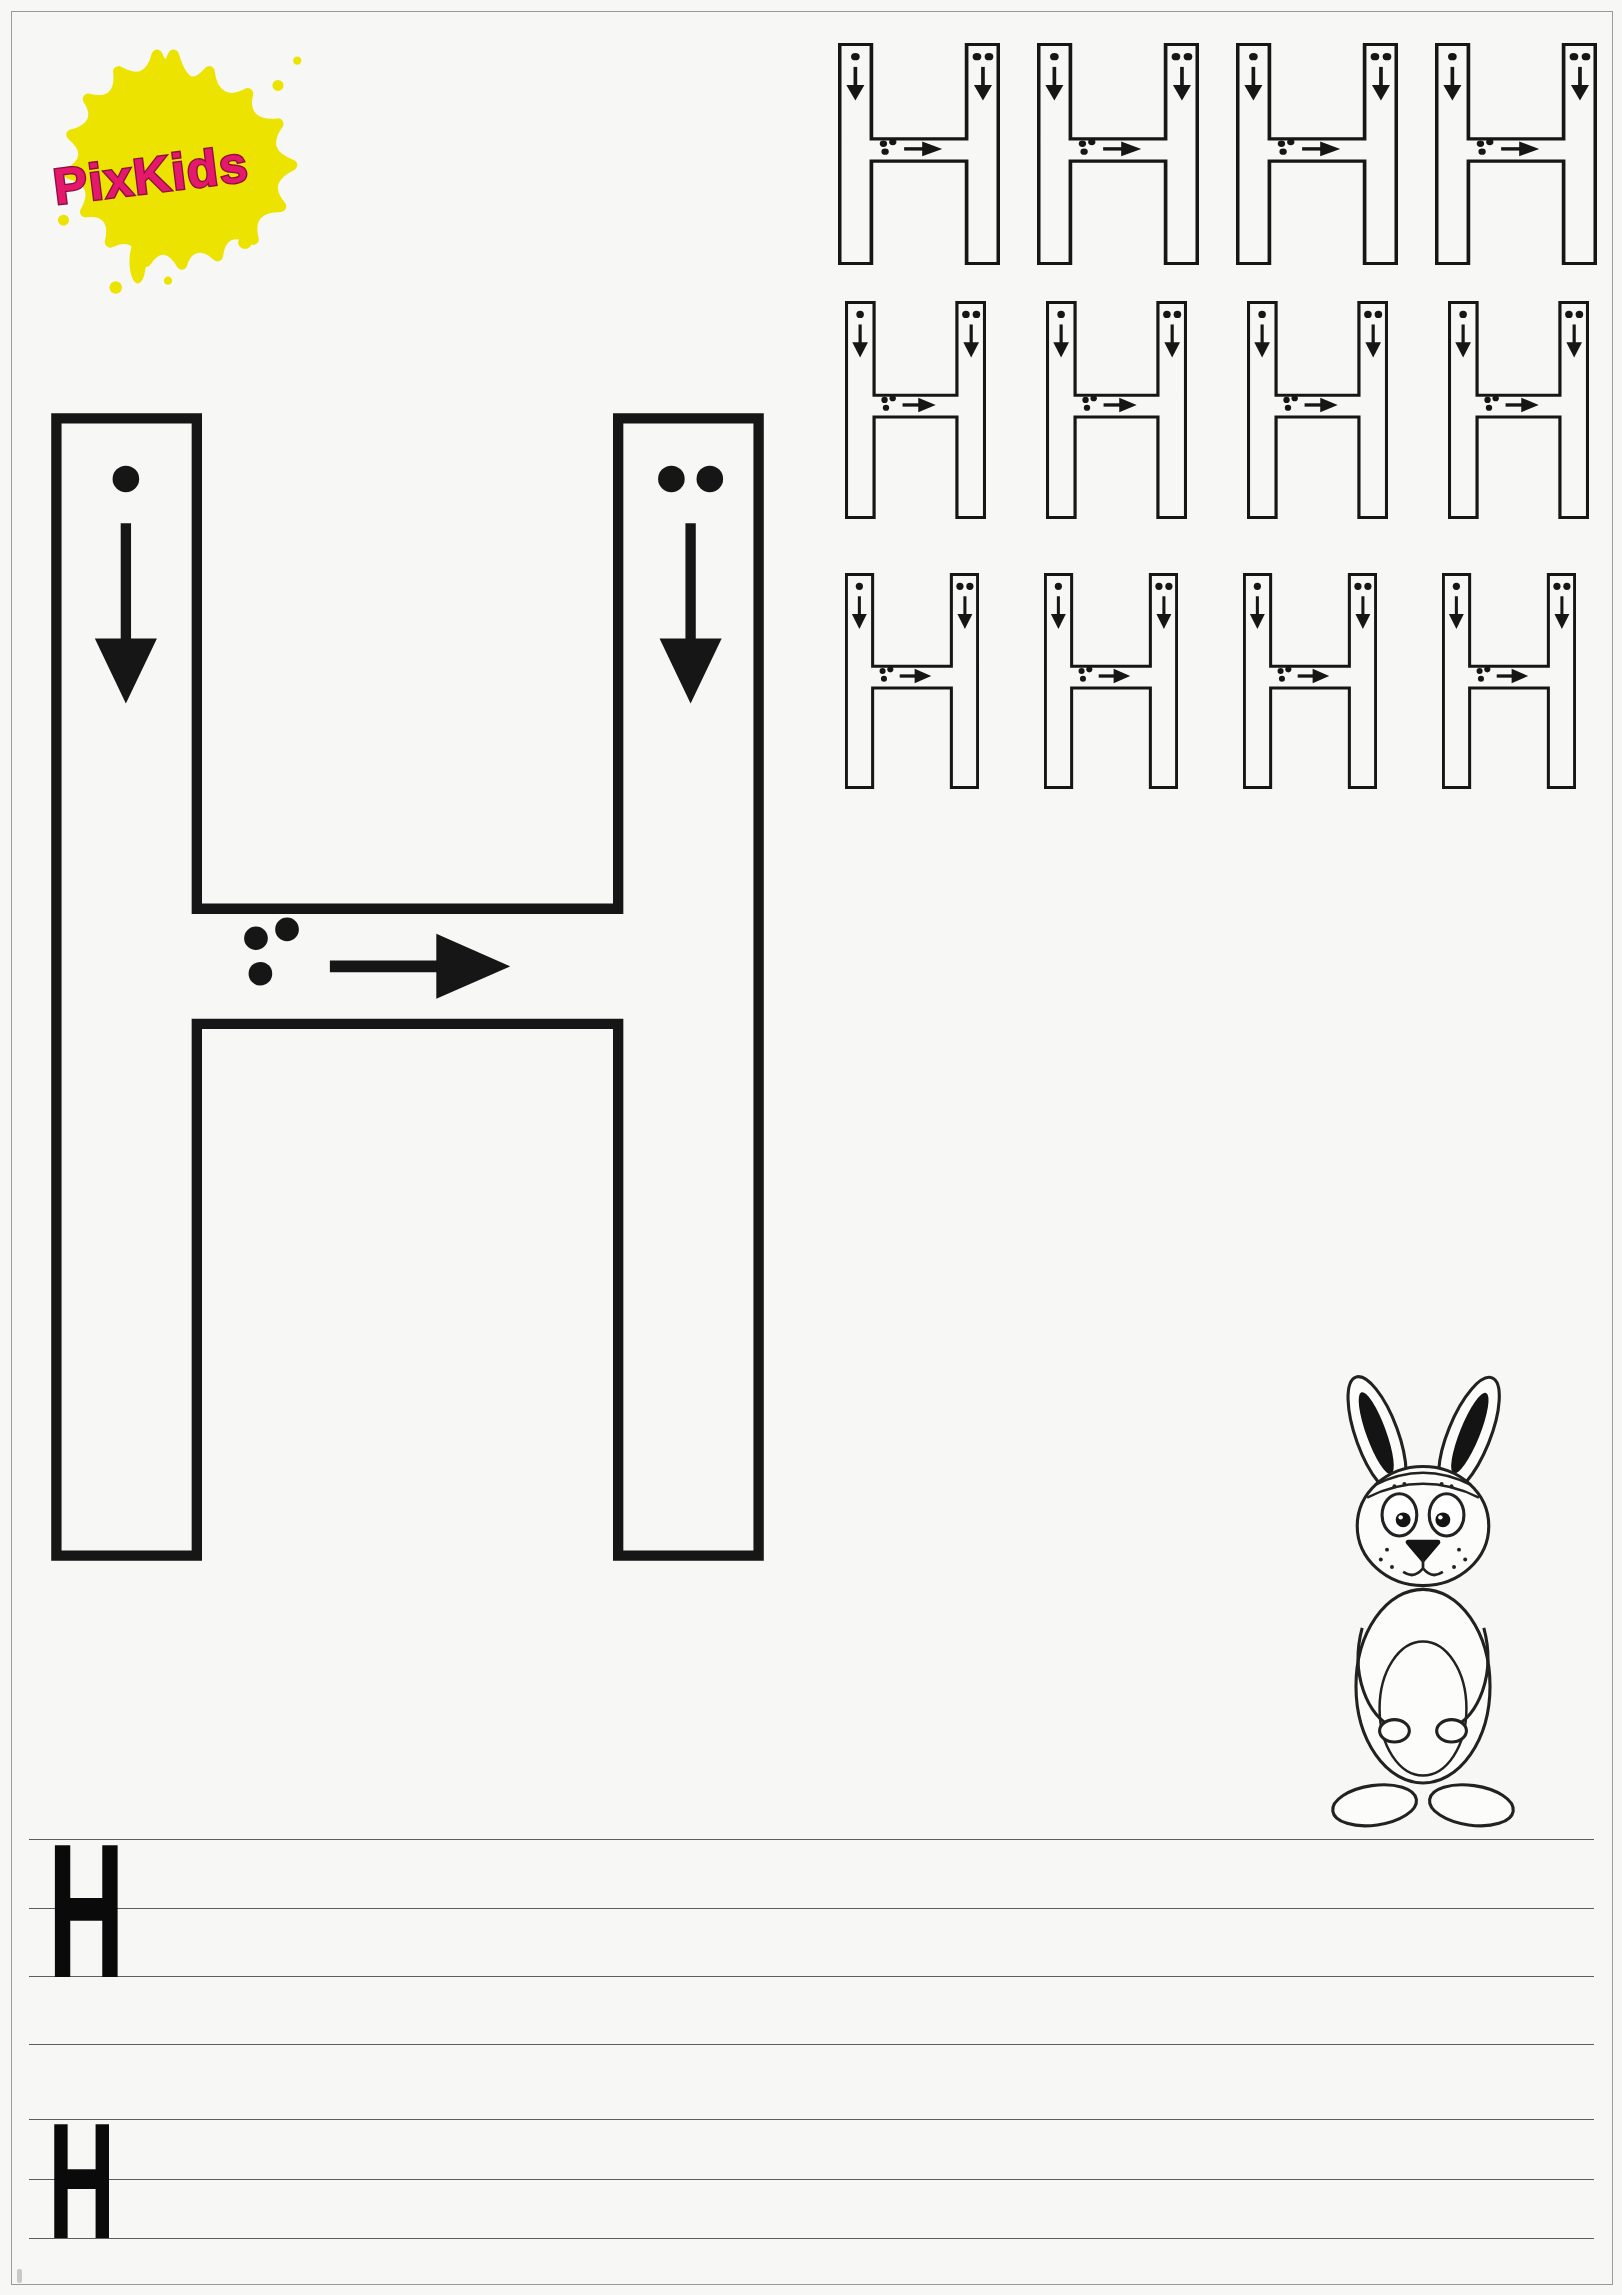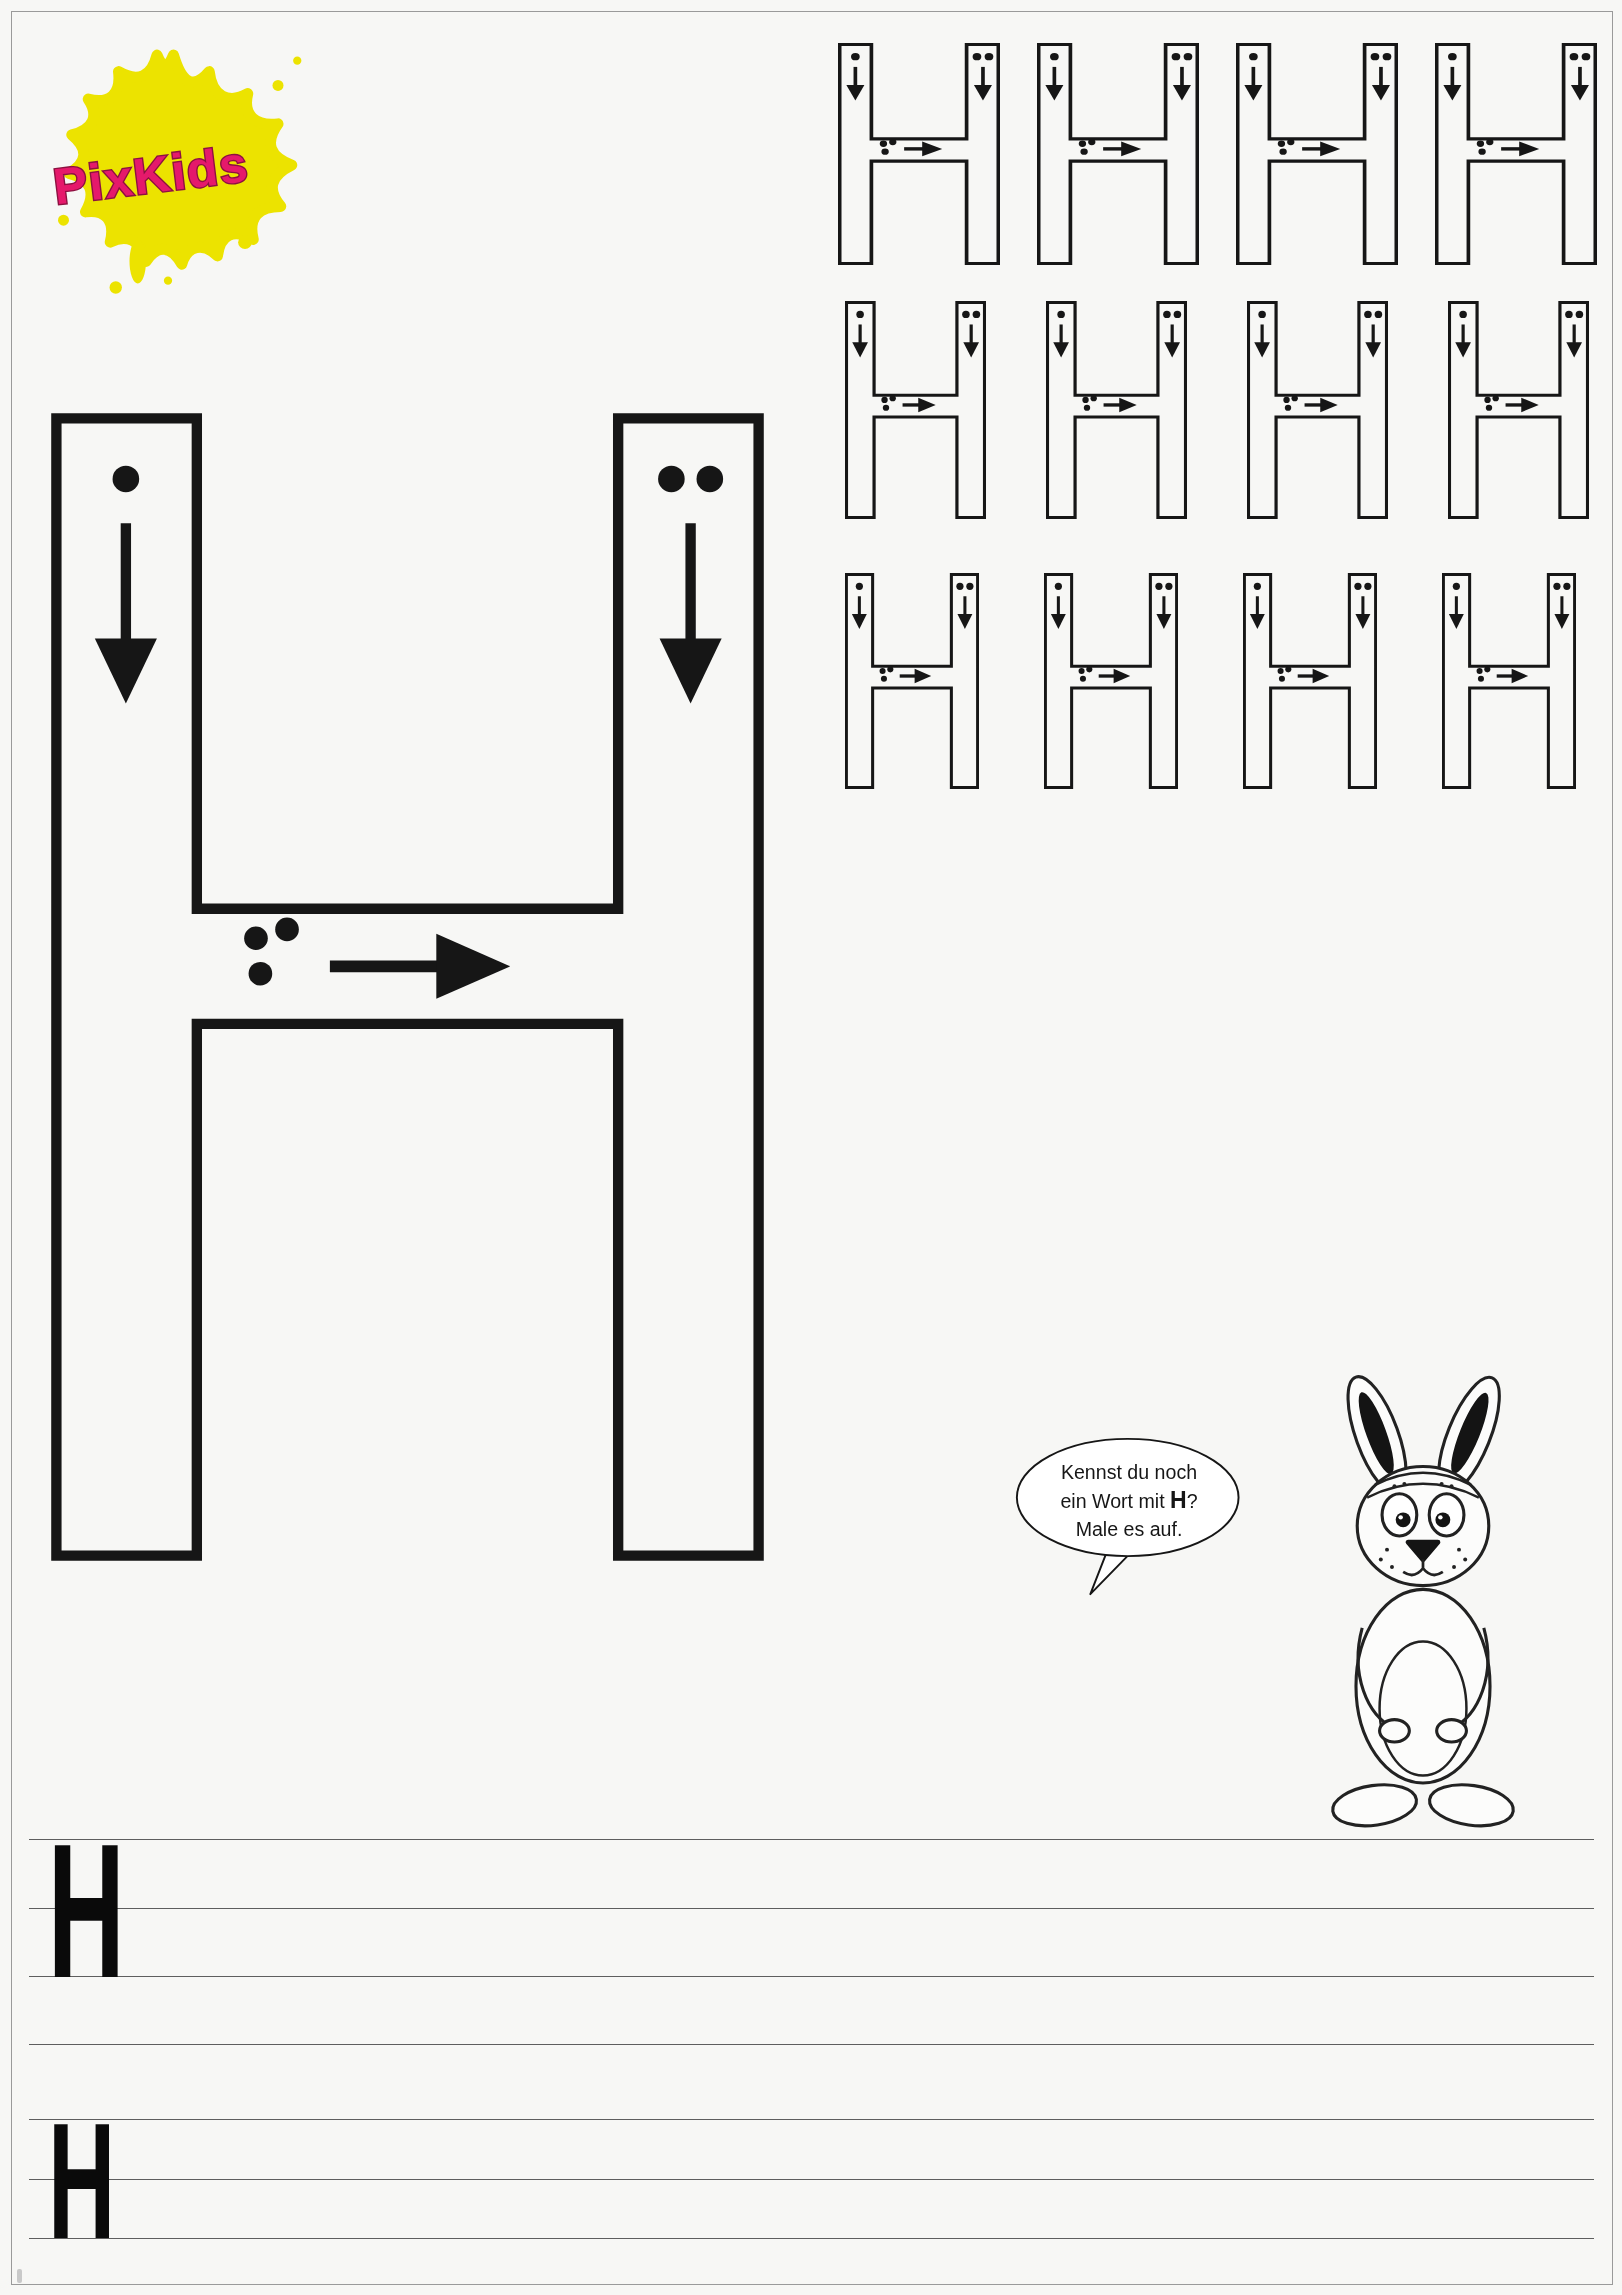--- a/index.html
+++ b/index.html
@@ -147,31 +147,20 @@
         <use href="#sym-trace-h-small"></use>
       </svg>
       <svg viewBox="0 0 485 780" preserveAspectRatio="none" class="trace-small">
         <use href="#sym-trace-h-small"></use>
       </svg>
       <svg viewBox="0 0 485 780" preserveAspectRatio="none" class="trace-small">
         <use href="#sym-trace-h-small"></use>
       </svg>
     </div>
 
-  <div class="bubble">
-    <svg viewBox="0 0 360 272">
-      <polygon points="148,176 120,248 198,168" fill="#ffffff" stroke="#161616" stroke-width="3" stroke-linejoin="round"></polygon>
-      <ellipse cx="178" cy="98" rx="172" ry="91" fill="#ffffff" stroke="#161616" stroke-width="3"></ellipse>
-    </svg>
-    <div class="bubble-text">
-      <div>Kennst du noch</div>
-      <div><span>ein Wort mit </span><b class="bubble-letter">H</b><span>?</span></div>
-      <div>Male es auf.</div>
-    </div>
-  </div>
 
   <svg class="bunny" viewBox="0 0 230 390">
 
     <g transform="rotate(-20 78 60)">
       <ellipse cx="78" cy="60" rx="17" ry="50" fill="#fcfcfb" stroke="#222" stroke-width="2.5"></ellipse>
       <ellipse cx="78" cy="58" rx="8" ry="35" fill="#141414"></ellipse>
     </g>
     <g transform="rotate(22 152 60)">
       <ellipse cx="152" cy="60" rx="17" ry="50" fill="#fcfcfb" stroke="#222" stroke-width="2.5"></ellipse>
       <ellipse cx="152" cy="58" rx="8" ry="35" fill="#141414"></ellipse>

